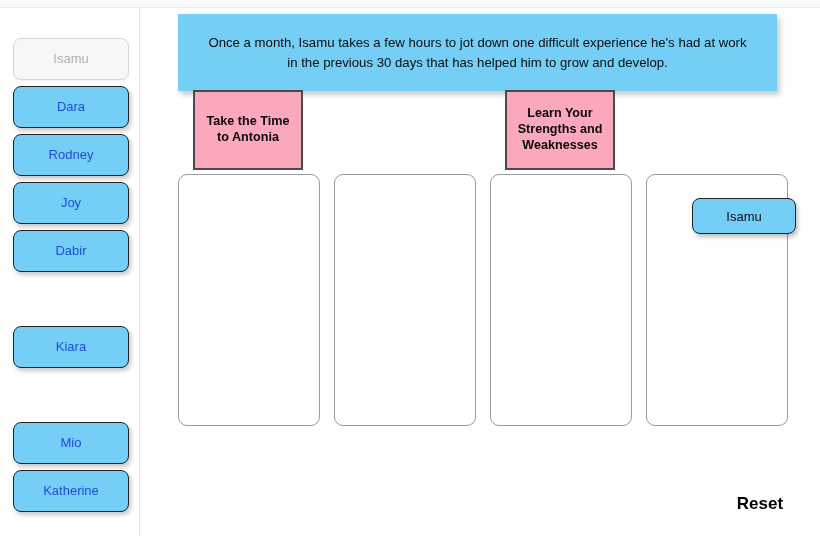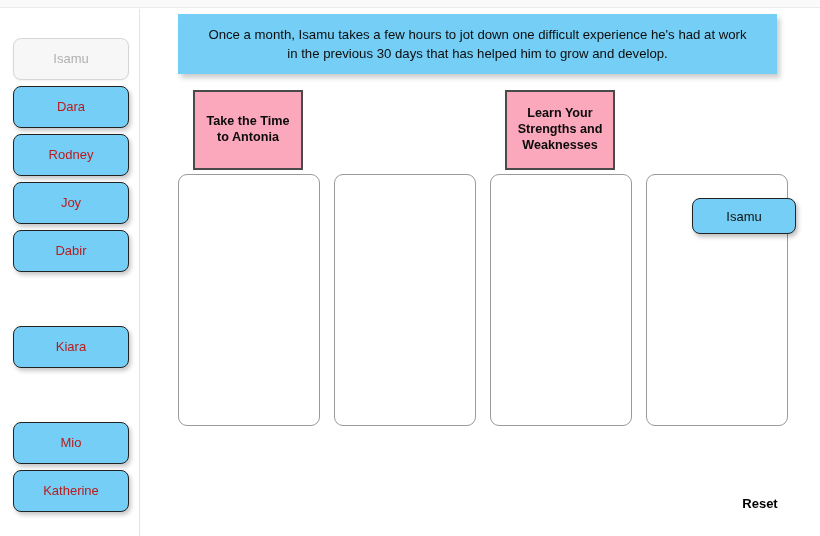--- a/index.html
+++ b/index.html
@@ -19,38 +19,38 @@
 
   
   .sidebar {
     position: absolute; left: 0; top: 9px; width: 140px; height: 527px;
     background: #ffffff; border-right: 1px solid #e3e3e3;
   }
   .name-chip {
     position: absolute; left: 13px; width: 116px; height: 42px;
     border-radius: 8px;
     display: flex; align-items: center; justify-content: center;
-    font-size: 13px; color: #b91c1c; text-align: center;
+    font-size: 13px; color: #1d4ed8; text-align: center;
     background: #74cef5;
     border: 1.5px solid #222222;
     box-shadow: 2px 3px 4px rgba(0,0,0,0.22);
     cursor: pointer; user-select: none;
     line-height: 1.1;
   }
   .name-chip.disabled {
     background: #f7f7f7;
     border: 1px solid #d7d7d7;
     color: #b0b0b0;
     box-shadow: 0 1px 2px rgba(0,0,0,0.06);
     cursor: default;
   }
 
   
   .banner {
-    position: absolute; left: 178px; top: 14px; width: 599px; height: 60px;
+    position: absolute; left: 178px; top: 14px; width: 599px; height: 77px;
     background: #74cef5;
     box-shadow: 3px 4px 5px rgba(0,0,0,0.20);
     display: flex; align-items: center; justify-content: flex-end;
     padding: 6px 28px;
   }
   .banner-text {
     font-size: 13.2px; color: #0d0d0d; text-align: center; line-height: 1.45;
   }
 
   
@@ -75,21 +75,21 @@
     background: #74cef5;
     border: 1.5px solid #222222;
     box-shadow: 2px 3px 4px rgba(0,0,0,0.25);
     display: flex; align-items: center; justify-content: center;
     font-size: 13px; color: #111111; cursor: pointer; user-select: none;
   }
 
   
   .reset-btn {
     position: absolute; left: 736px; top: 494px; width: 48px; height: 18px;
-    font-size: 13px; font-weight: bold; color: #000000;
+    font-size: 17px; font-weight: bold; color: #000000;
     background: transparent; border: none; cursor: pointer;
     text-align: center; font-family: "Liberation Sans", sans-serif;
   }
 </style>
 </head>
 <body>
 
 <div id="app">
 
   <div class="top-strip"></div>

